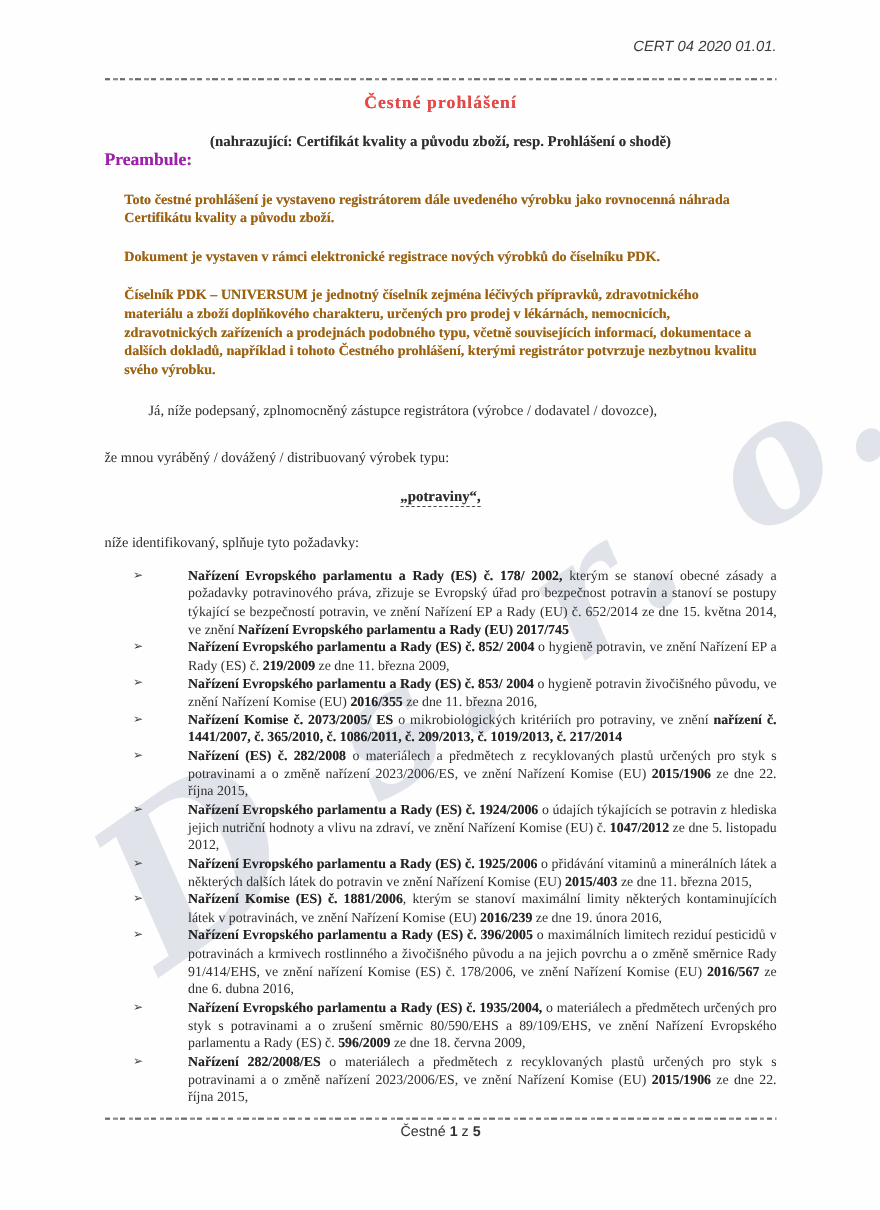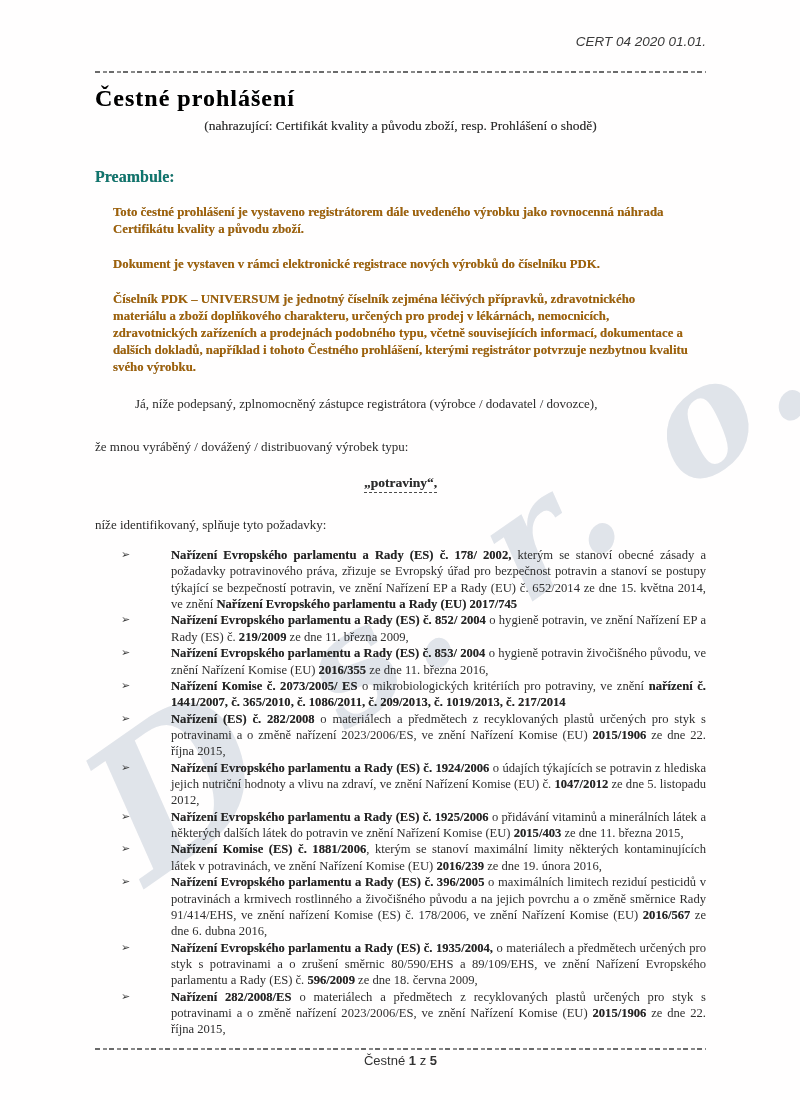--- a/index.html
+++ b/index.html
@@ -30,31 +30,31 @@
     font-style:italic;font-size:13.5px;color:#3a3a3a;
     padding-top:34px;
   }
   .rule{
     height:2px;margin-top:22px;
     background:repeating-linear-gradient(90deg,#6a6a6a 0 5px,transparent 5px 8px,#8a8a8a 8px 12px,transparent 12px 14px);
   }
   .rule.bottom{margin-top:10px;}
   
   .title{
-    text-align:left;font-weight:bold;font-size:24px;letter-spacing:1px;
-    margin-top:12px;color:#000000;
+    text-align:center;font-weight:bold;font-size:16px;letter-spacing:1px;
+    margin-top:12px;color:#ef4444;
     text-shadow:0 0 0.6px rgba(40,40,40,0.55);
   }
   .subtitle{
-    text-align:center;font-weight:normal;font-size:13.5px;margin-top:6px;color:#2e2e2e;
+    text-align:center;font-weight:bold;font-size:13.5px;margin-top:18px;color:#2e2e2e;
     text-shadow:0 0 0.5px rgba(40,40,40,0.5);
   }
   
   .preamble-heading{
-    font-weight:bold;font-size:16px;margin-top:34px;color:#0f766e;
+    font-weight:bold;font-size:16px;color:#a21caf;
     text-shadow:0 0 0.5px rgba(40,40,40,0.5);
   }
   .preamble p{
     margin:18px;font-weight:bold;font-size:12.8px;line-height:1.33;color:#a16207;
     text-shadow:0 0 0.4px rgba(40,40,40,0.45);
   }
   
   .intro{font-size:13px;margin-top:20px;text-indent:40px;line-height:1.3;}
   .verb{
     text-align:center;font-weight:bold;font-size:13.5px;margin-top:24px;

